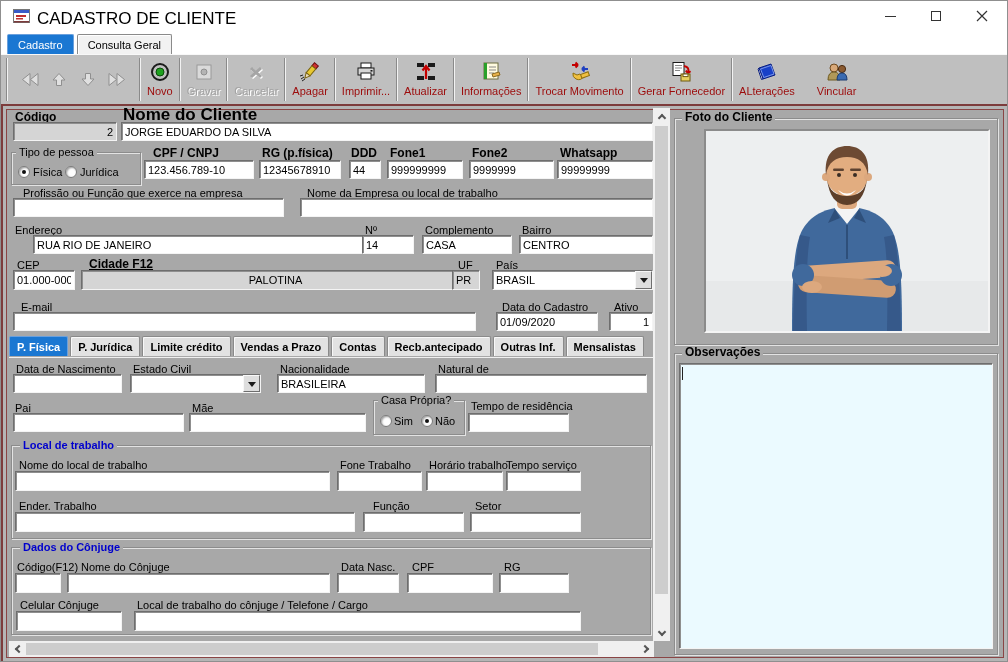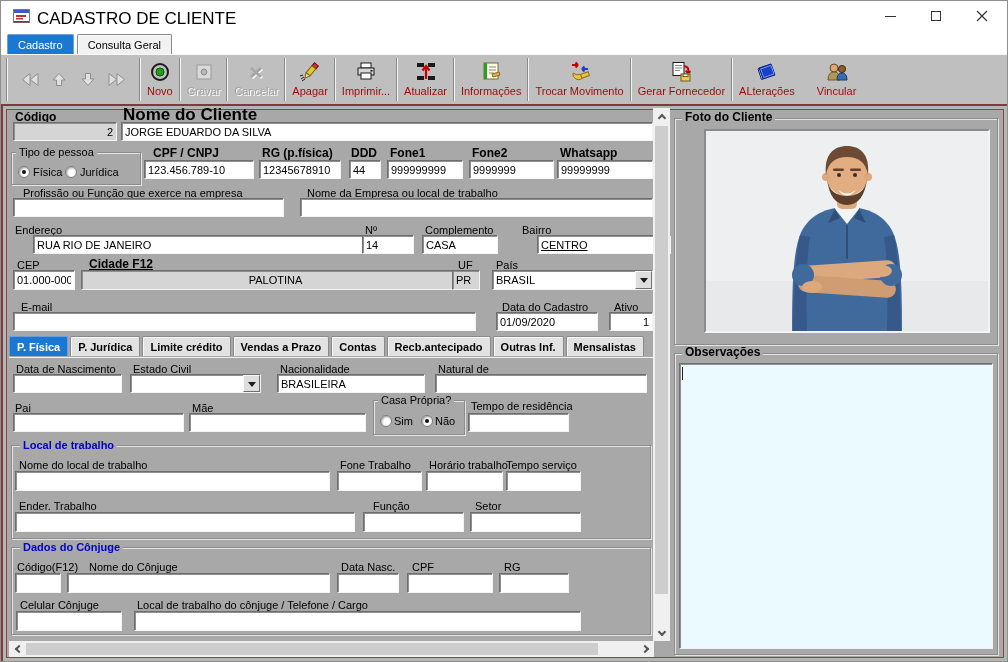--- a/index.html
+++ b/index.html
@@ -305,23 +305,23 @@
   <span class="L" style="left:22px;top:186px;">Profissão ou Função que exerce na empresa</span>
   <input class="T" style="left: 12px; top: 197px; width: 271px;" value="">
   <span class="L" style="left:306px;top:186px;text-align:right;">Nome da Empresa ou local de trabalho</span>
   <input class="T" style="left: 299px; top: 197px; width: 353px;" value="">
 
   <span class="L" style="left:14px;top:223px;">Endereço</span>
   <input class="T" style="left: 12px; top: 234px; width: 340px; margin-left: 20px;" value="RUA RIO DE JANEIRO">
   <span class="L" style="left:364px;top:223px;">Nº</span>
   <input class="T" style="left: 361px; top: 234px; width: 52px;" value="14">
   <span class="L" style="left:424px;top:223px;">Complemento</span>
-  <input class="T" style="left: 421px; top: 234px; width: 76px;" value="CASA">
+  <input class="T" style="left: 421px; top: 234px; width: 90px;" value="CASA">
   <span class="L" style="left:521px;top:223px;">Bairro</span>
-  <input class="T" style="left: 536px; top: 234px; width: 134px; text-decoration: underline;" value="CENTRO">
+  <input class="T" style="left: 518px; top: 234px; width: 134px;" value="CENTRO">
 
   <span class="L" style="left:16px;top:258px;">CEP</span>
   <input class="T" style="left: 12px; top: 269px; width: 62px; height: 20px;" value="01.000-000">
   <span class="L B U L12" style="left:88px;top:257px;">Cidade F12</span>
   <input class="T RO" style="left: 80px; top: 269px; width: 389px; height: 20px; text-align: center;" value="PALOTINA">
   <span class="L" style="left:457px;top:258px;">UF</span>
   <input class="T RO" style="left: 451px; top: 269px; width: 28px; height: 20px;" value="PR">
   <span class="L" style="left:495px;top:258px;">País</span>
   <input class="T" style="left: 491px; top: 269px; width: 161px; height: 20px;" value="BRASIL">
   <span class="combo-btn" style="left:634px;top:270px;height:18px;">
@@ -386,21 +386,21 @@
   <input class="T" style="left: 14px; top: 511px; width: 340px; height: 20px;" value="">
   <span class="L" style="left:372px;top:499px;">Função</span>
   <input class="T" style="left: 362px; top: 511px; width: 101px; height: 20px;" value="">
   <span class="L" style="left:474px;top:499px;">Setor</span>
   <input class="T" style="left: 469px; top: 511px; width: 111px; height: 20px;" value="">
 
   <div class="grp" style="left:10px;top:546px;width:640px;height:88px;"></div>
   <span class="L glab blue" style="left:19px;top:540px;">Dados do Cônjuge</span>
   <span class="L" style="left:16px;top:560px;">Código(F12)</span>
   <input class="T" style="left: 14px; top: 572px; width: 46px; height: 20px;" value="">
-  <span class="L" style="left:88px;top:560px;text-align:center;">Nome do Cônjuge</span>
+  <span class="L" style="left:80px;top:560px;text-align:center;">Nome do Cônjuge</span>
   <input class="T" style="left: 66px; top: 572px; width: 263px; height: 20px;" value="">
   <span class="L" style="left:340px;top:560px;">Data Nasc.</span>
   <input class="T" style="left: 336px; top: 572px; width: 62px; height: 20px;" value="">
   <span class="L" style="left:411px;top:560px;">CPF</span>
   <input class="T" style="left: 406px; top: 572px; width: 86px; height: 20px;" value="">
   <span class="L" style="left:503px;top:560px;">RG</span>
   <input class="T" style="left: 498px; top: 572px; width: 70px; height: 20px;" value="">
   <span class="L" style="left:19px;top:598px;">Celular Cônjuge</span>
   <input class="T" style="left: 15px; top: 610px; width: 106px; height: 20px;" value="">
   <span class="L" style="left:136px;top:598px;">Local de trabalho do cônjuge / Telefone / Cargo</span>

